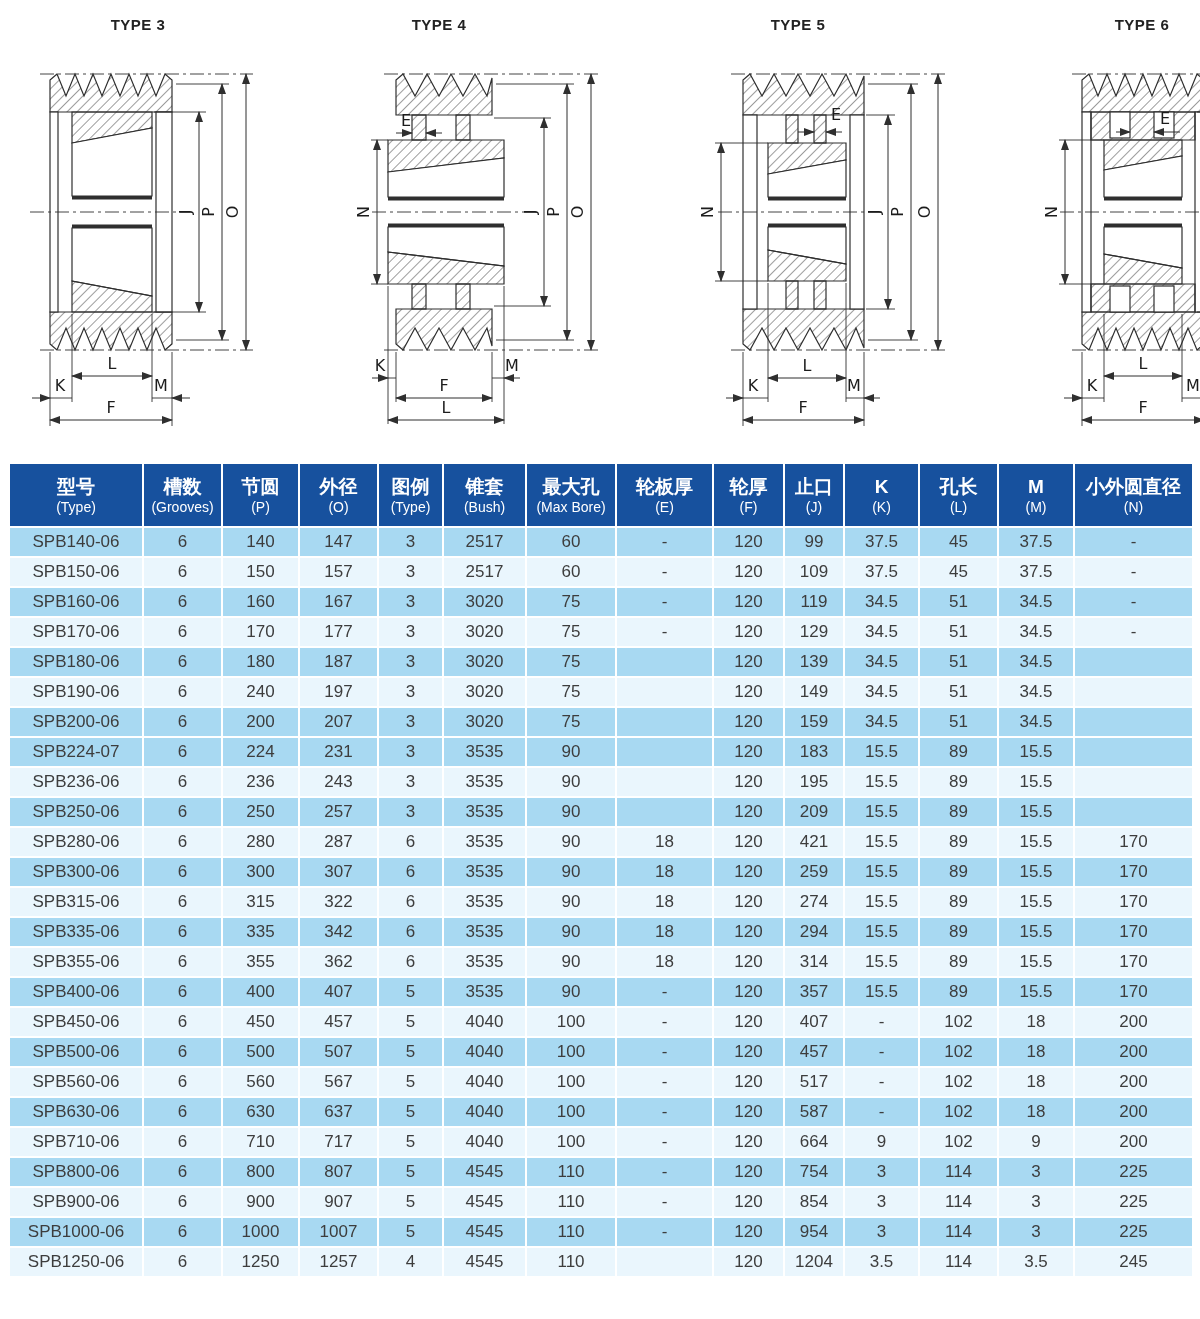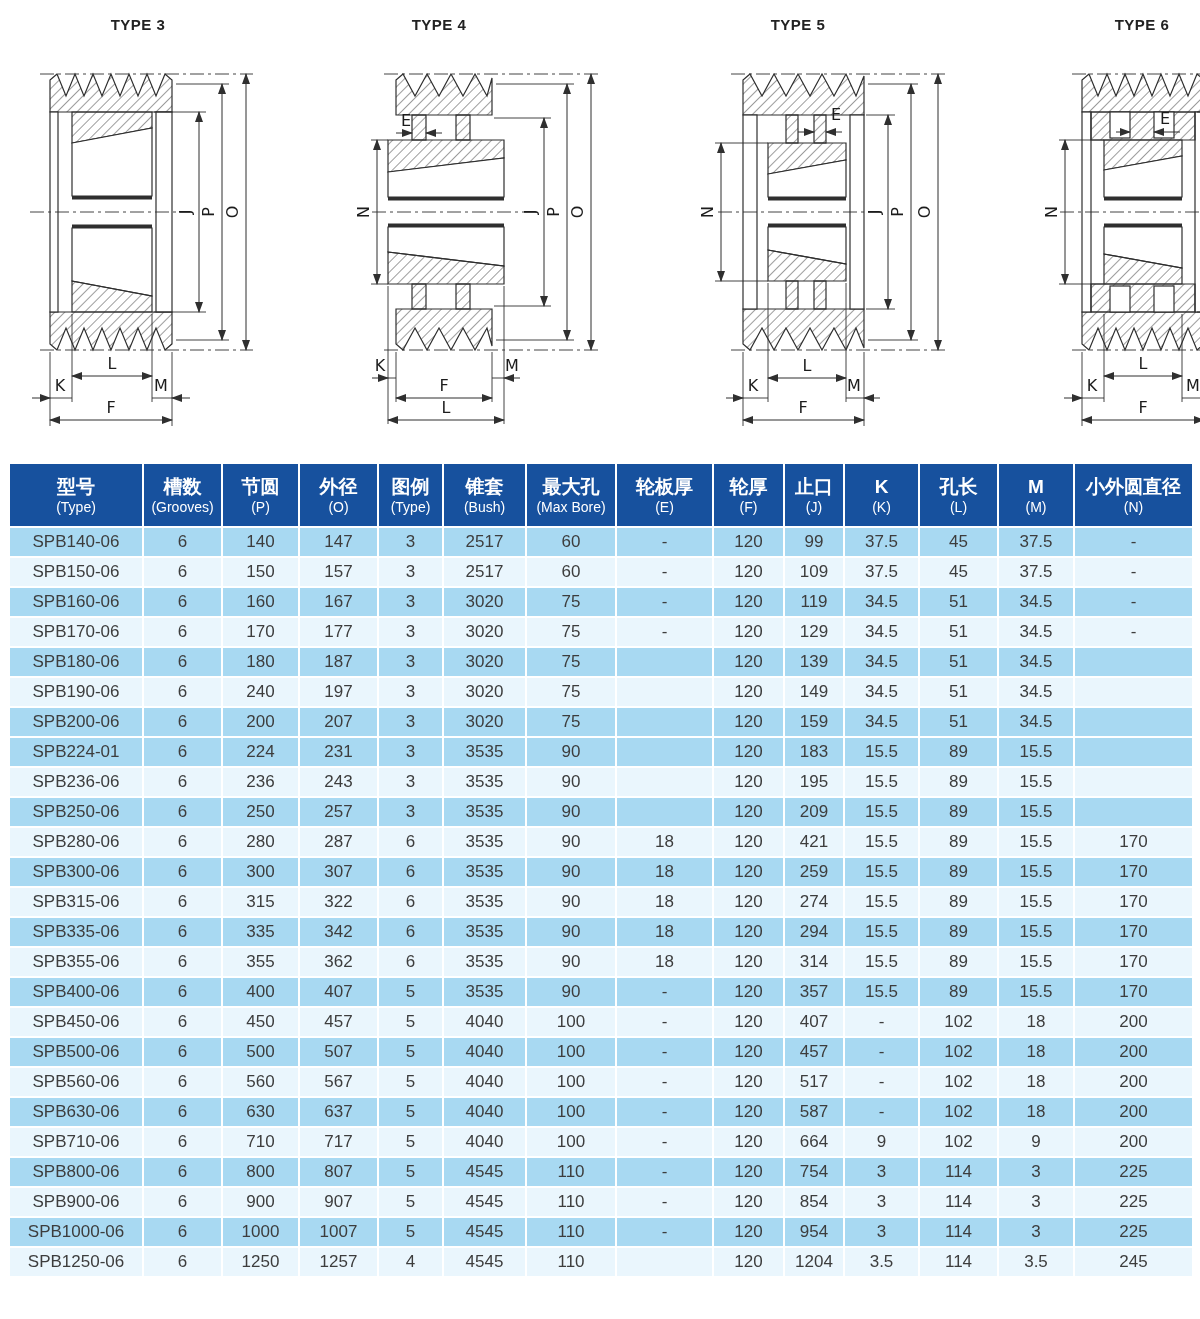--- a/index.html
+++ b/index.html
@@ -477,21 +477,21 @@
           <td>75</td>
           <td></td>
           <td>120</td>
           <td>159</td>
           <td>34.5</td>
           <td>51</td>
           <td>34.5</td>
           <td></td>
         </tr>
         <tr class="rb">
-          <td>SPB224-01</td>
+          <td>SPB224-07</td>
           <td>6</td>
           <td>224</td>
           <td>231</td>
           <td>3</td>
           <td>3535</td>
           <td>90</td>
           <td></td>
           <td>120</td>
           <td>183</td>
           <td>15.5</td>

